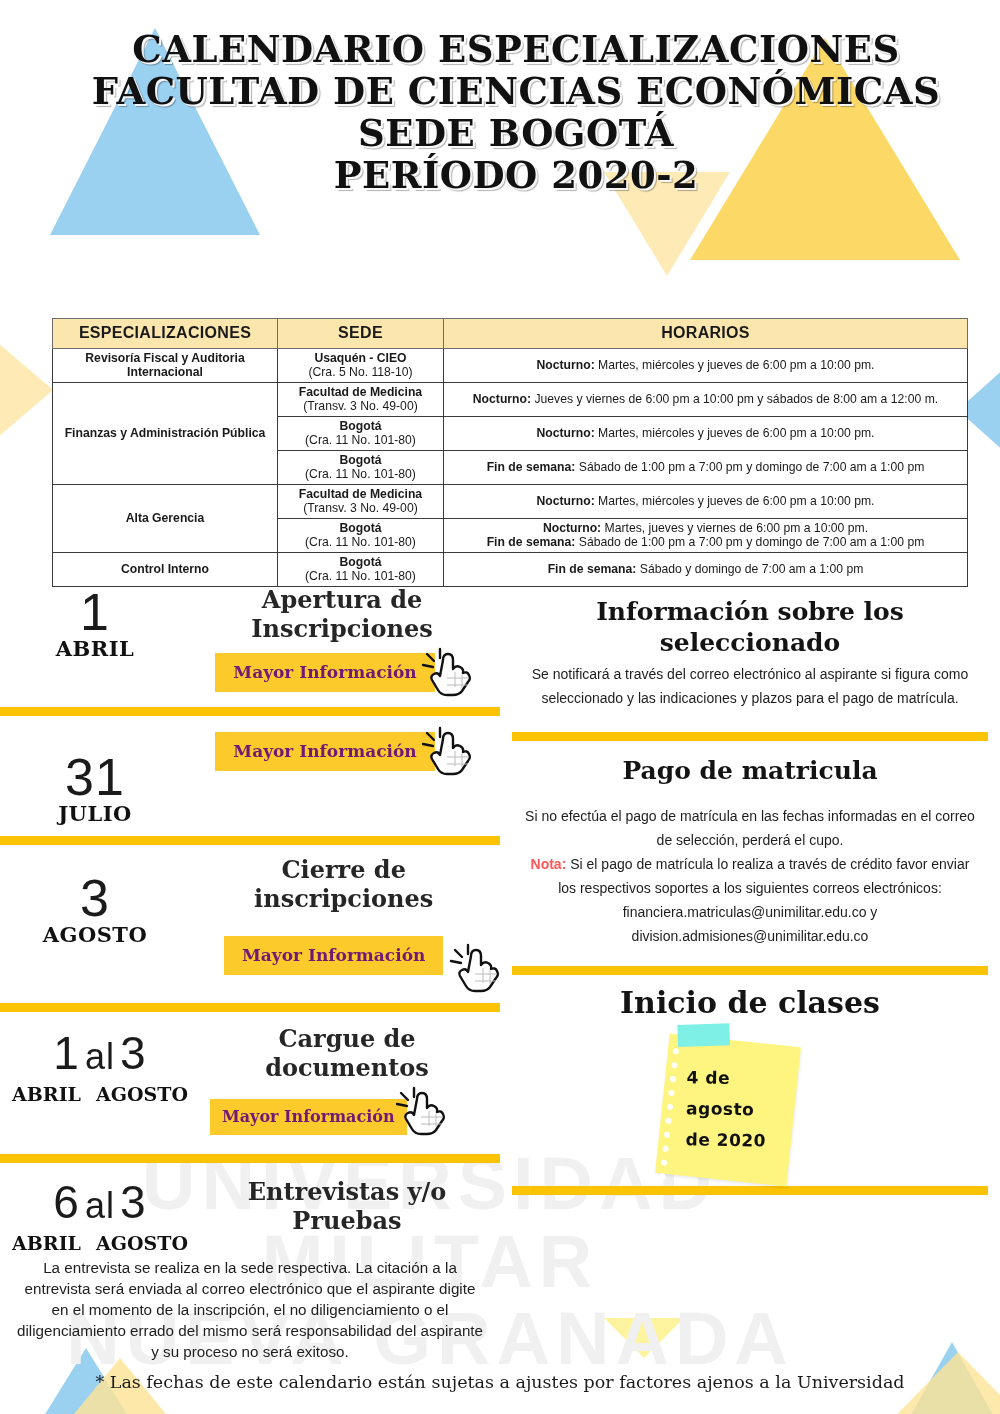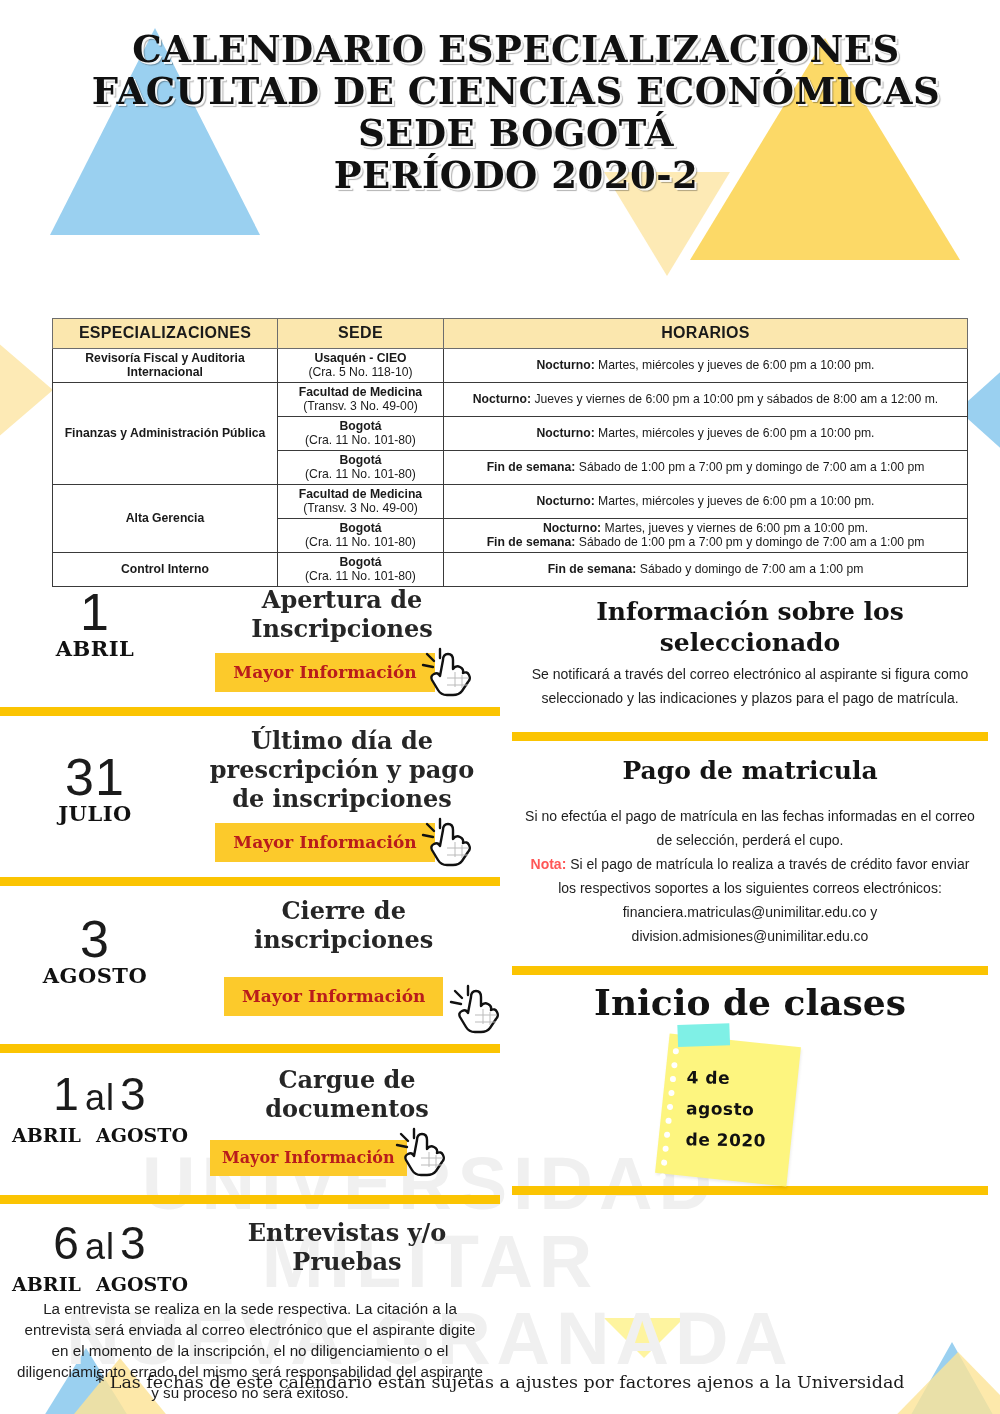--- a/index.html
+++ b/index.html
@@ -96,21 +96,21 @@
   .tl-body{flex:1;}
   .tl-title{
     font-family:"DejaVu Serif", serif;
     font-weight:700;font-size:24px;line-height:29px;
     color:#262626;text-align:center;margin:0 6px 4px 0;
   }
   .btn-row{display:flex;align-items:center;justify-content:center;}
   .btn{
     display:inline-block;
     background:#fcca2b;
-    color:#b91c1c;
+    color:#701a75;
     font-family:"DejaVu Serif", serif;
     font-weight:700;font-size:17px;
     padding:9px 18px 10px 18px;
     border:none;cursor:pointer;
     white-space:nowrap;
     text-align:center;
   }
   .cursor-ic{width:56px;height:50px;margin-left:-16px;flex:none;}
   .divider{height:9px;background:#fbc402;margin:10px 0 10px 0;}
 
@@ -330,21 +330,20 @@
     <div class="divider"></div>
   </div>
 
   <div class="tl-item">
     <div class="tl-row">
       <div class="tl-date" style="padding-top:26px;">
         <div class="tl-num">31</div>
         <div class="tl-mon">JULIO</div>
       </div>
       <div class="tl-body">
-        <div class="tl-title">Último día de prescripción y pago de inscripciones</div>
         <div class="btn-row">
           <span class="btn">Mayor Información</span>
           <span class="cursor-ic">
             <svg viewBox="0 0 56 50" width="56" height="50">
               <g fill="none" stroke="#111" stroke-width="2.4" stroke-linecap="round">
                 <line x1="4" y1="18" x2="14" y2="20"></line>
                   <line x1="8" y1="7" x2="15" y2="14"></line>
                   <line x1="21" y1="2" x2="21" y2="11"></line>
               </g>
               <path d="M24 13 q0-6 5-6 t5 6 v9 q3-4 7-2 q4 2 3 6 q4-2 6 2 q2 4-1 7 l-6 9 q-3 4-9 4 h-6 q-6 0-9-5 l-6-10 q-2-4 2-6 q4-2 6 2 z" fill="#fff" stroke="#111" stroke-width="2.4" stroke-linejoin="round"></path>
@@ -470,21 +469,21 @@
     <div class="r-text" style="margin-top:18px;">Si no efectúa el pago de matrícula en las fechas informadas en el correo de selección, perderá el cupo.</div>
     <div class="r-text" style="margin-top:0;">
       <span class="nota">Nota:</span><span> Si el pago de matrícula lo realiza a través de crédito favor enviar los respectivos soportes a los siguientes correos electrónicos:</span>
     </div>
     <div class="r-text mail" style="margin-top:0;">financiera.matriculas@unimilitar.edu.co y division.admisiones@unimilitar.edu.co</div>
   </div>
 
   <div class="r-divider" style="margin-top:18px;"></div>
 
   <div>
-    <div class="r-title" style="font-size:36px;margin-top:8px;">Inicio de clases</div>
+    <div class="r-title" style="font-size:30px;margin-top:8px;">Inicio de clases</div>
     <div class="nota-wrap">
       <div class="sticky">
         <div class="tape"></div>
         <div class="perf">
           <i></i>
             <i></i>
             <i></i>
             <i></i>
             <i></i>
             <i></i>

